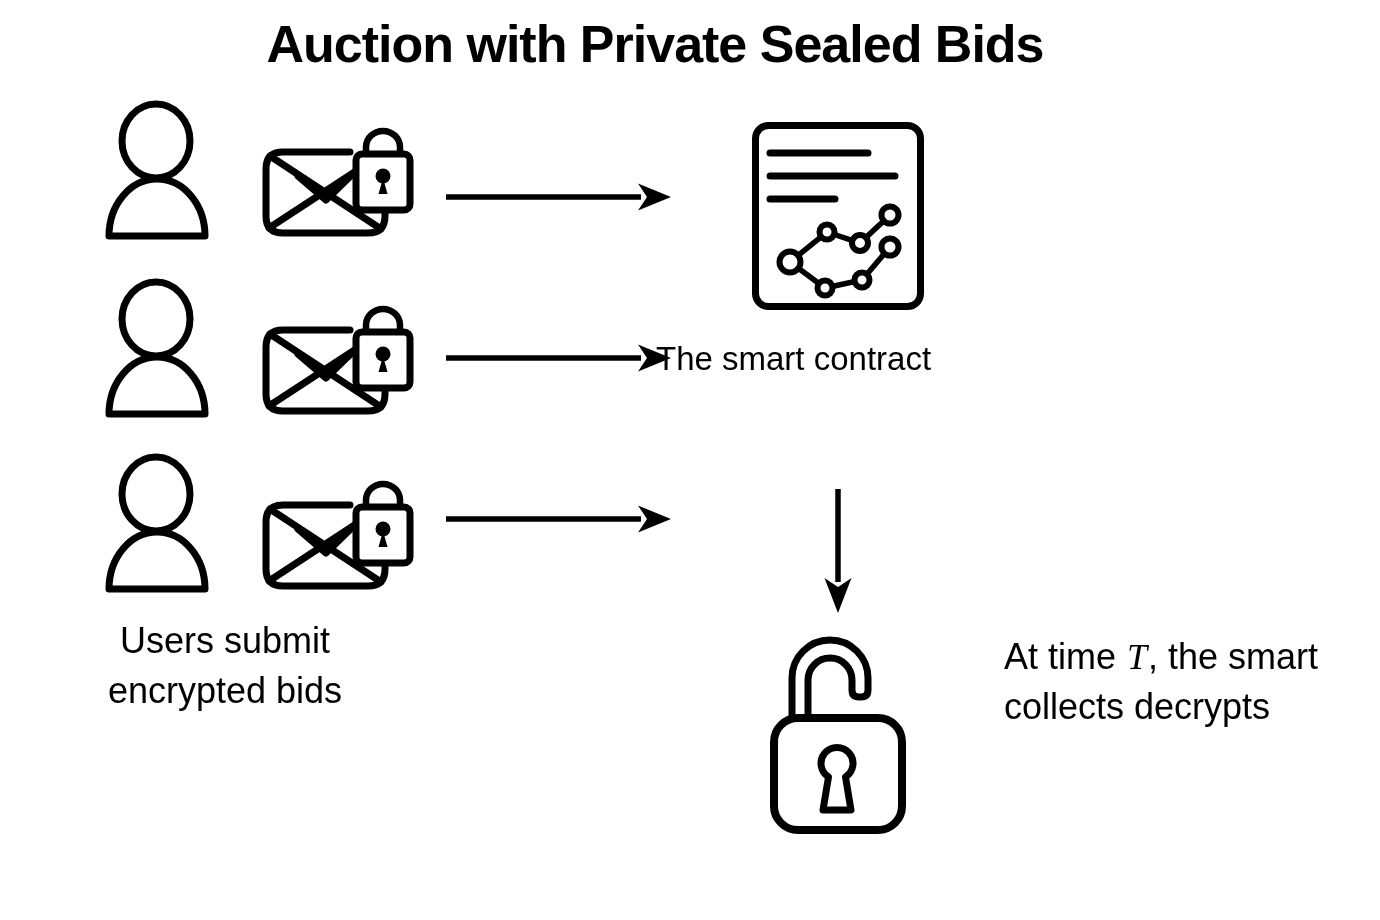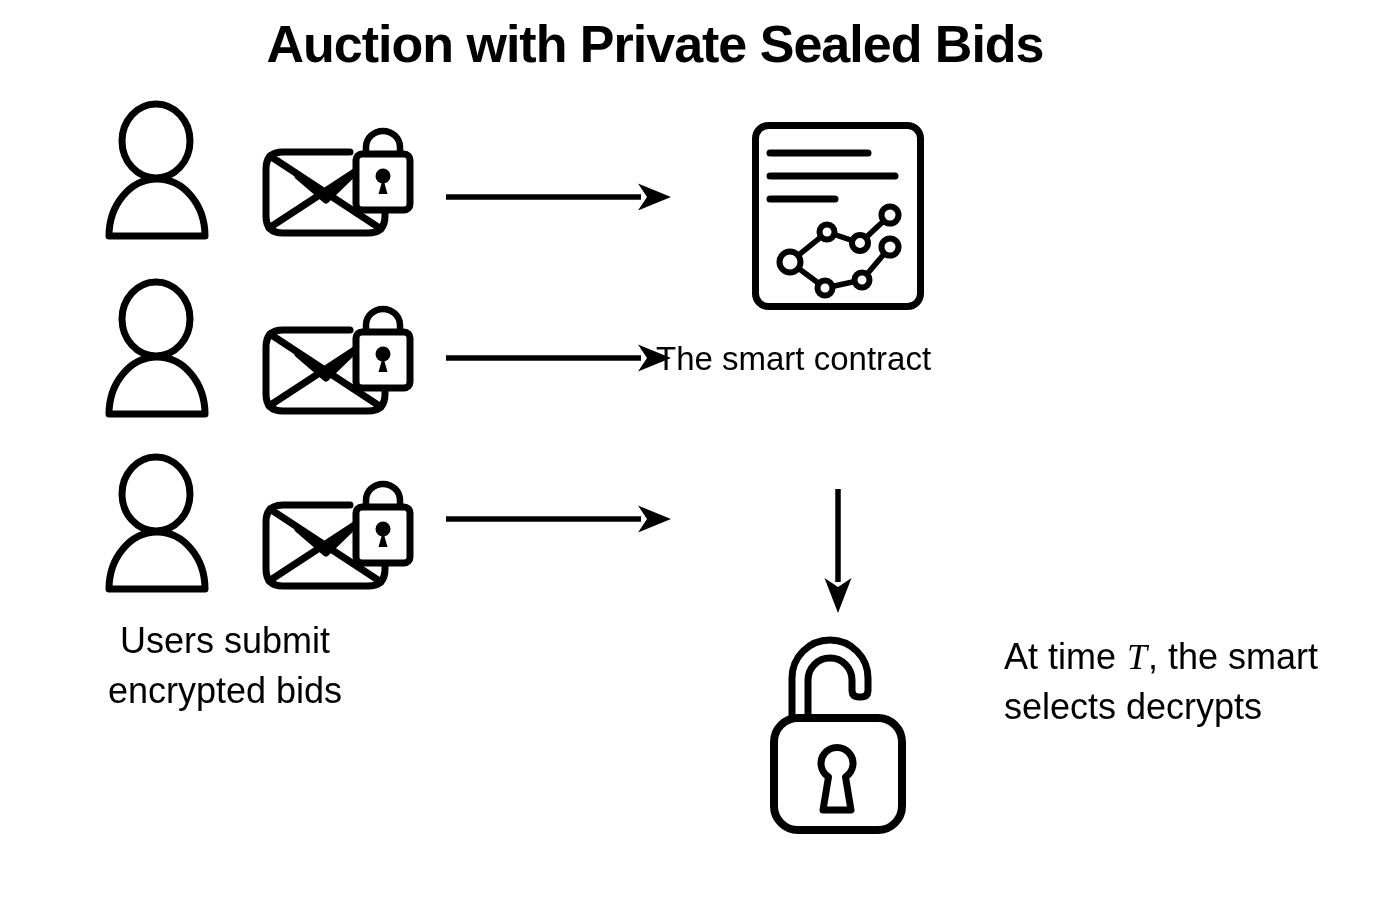--- a/index.html
+++ b/index.html
@@ -188,21 +188,21 @@
   <div class="abs padlock">
     <svg viewBox="0 0 140 200" width="140" height="200" aria-hidden="true">
       <path d="M 24,90 L 24,44 A 38,38 0 0 1 100,44 L 100,56 Q 100,63 93,63 L 91,63 Q 84,63 84,56 L 84,46 A 22,22 0 0 0 40,46 L 40,90 Z" fill="var(--bg)" stroke="currentColor" stroke-width="7" stroke-linejoin="round"></path>
       <rect x="6" y="84" width="128" height="112" rx="24" fill="var(--bg)" stroke="currentColor" stroke-width="8"></rect>
       <path d="M 60.5,143 A 16,16 0 1 1 77.5,143 L 83,176 L 55,176 Z" fill="var(--bg)" stroke="currentColor" stroke-width="7" stroke-linejoin="round"></path>
     </svg>
   </div>
 
   <div class="abs decrypt-note">
     <div><span>At time </span><span class="mathT">T</span><span>, the smart</span></div>
-    <div>selects decrypts</div>
+    <div>collects decrypts</div>
   </div>
 
   <div class="abs users-caption">
     <div>Users submit</div>
     <div>encrypted bids</div>
   </div>
 
 </div>
 
 </body></html>

